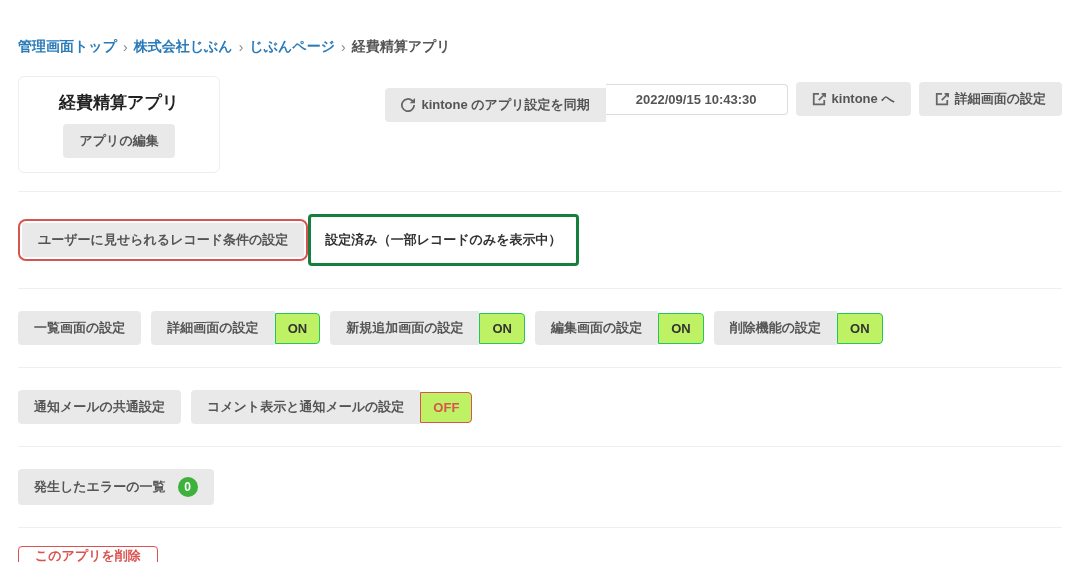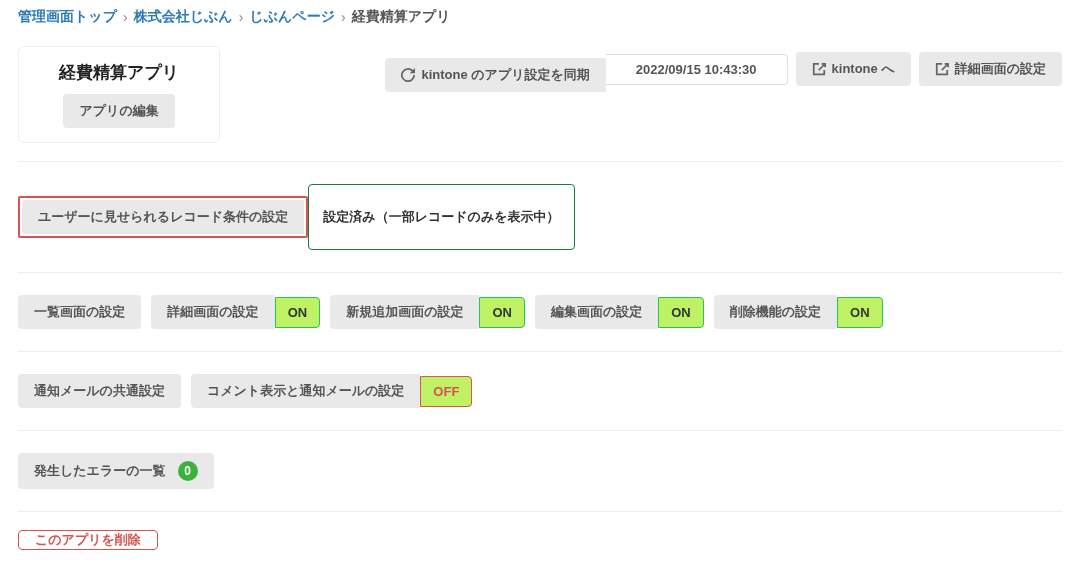--- a/index.html
+++ b/index.html
@@ -9,20 +9,21 @@
   color: #333;
   font-size: 14px;
   width: 1080px;
 }
 .breadcrumb {
   padding: 8px 18px;
   display: flex;
   align-items: center;
   gap: 6px;
   font-size: 14px;
+  margin-top: 30px;
 }
 .breadcrumb a { color: #2b7bb9; text-decoration: none; font-weight: 600; }
 .breadcrumb .sep { color: #888; }
 .breadcrumb .current { color: #555; font-weight: 700; }
 
 .content { padding: 12px 18px; }
 
 .top-row {
   display: flex;
   justify-content: space-between;
@@ -97,31 +98,31 @@
   border: 1px solid #22c55e;
   border-radius: 0 4px 4px 0;
   padding: 7px 12px;
   background: #bef264;
   font-weight: 700;
   font-size: 13px;
   color: #333;
 }
 .toggle-pill.off { color: #d9534f; border-color: #d9534f; }
 .status-pill {
-  border: 1px solid #15803d;
+  border: 3px solid #15803d;
   border-radius: 0 4px 4px 0;
-  padding: 23px 14px;
+  padding: 14px 14px;
   background: #fff;
   color: #333;
   font-weight: 700;
   font-size: 13px;
 }
 .highlight-box {
   border: 2px solid #d9534f;
-  border-radius: 2px;
+  border-radius: 8px;
   padding: 2px;
 }
 .badge-count {
   display: inline-flex;
   align-items: center;
   justify-content: center;
   min-width: 20px;
   height: 20px;
   padding: 0 6px;
   border-radius: 10px;

